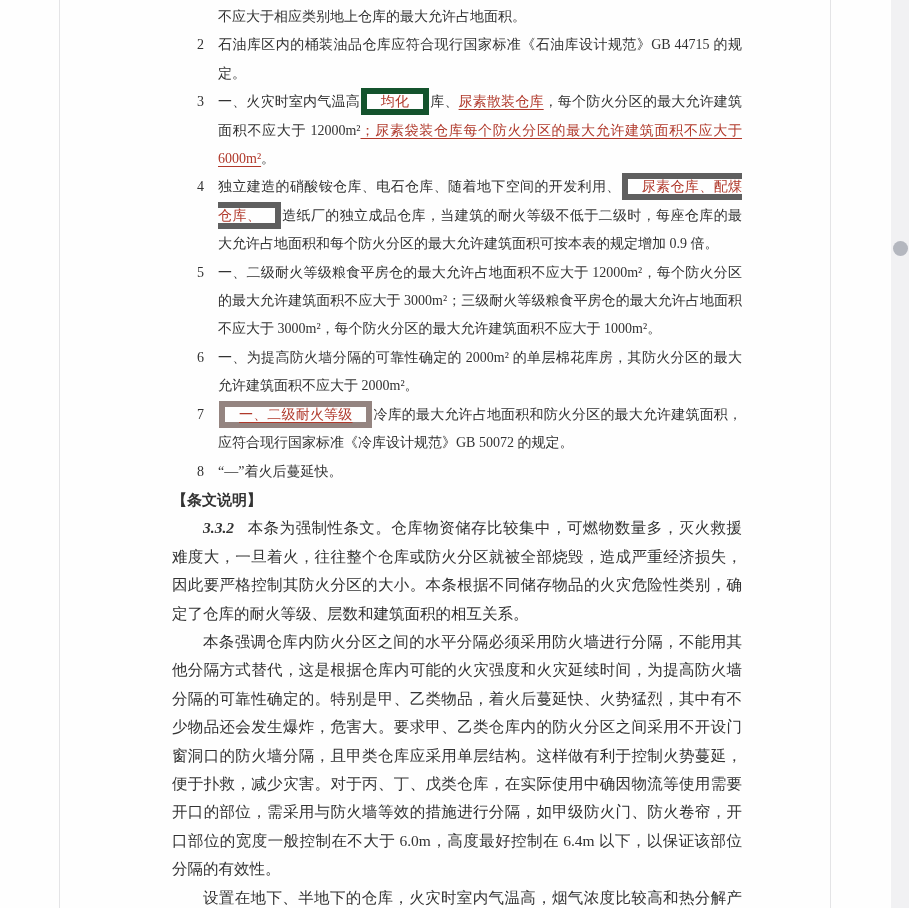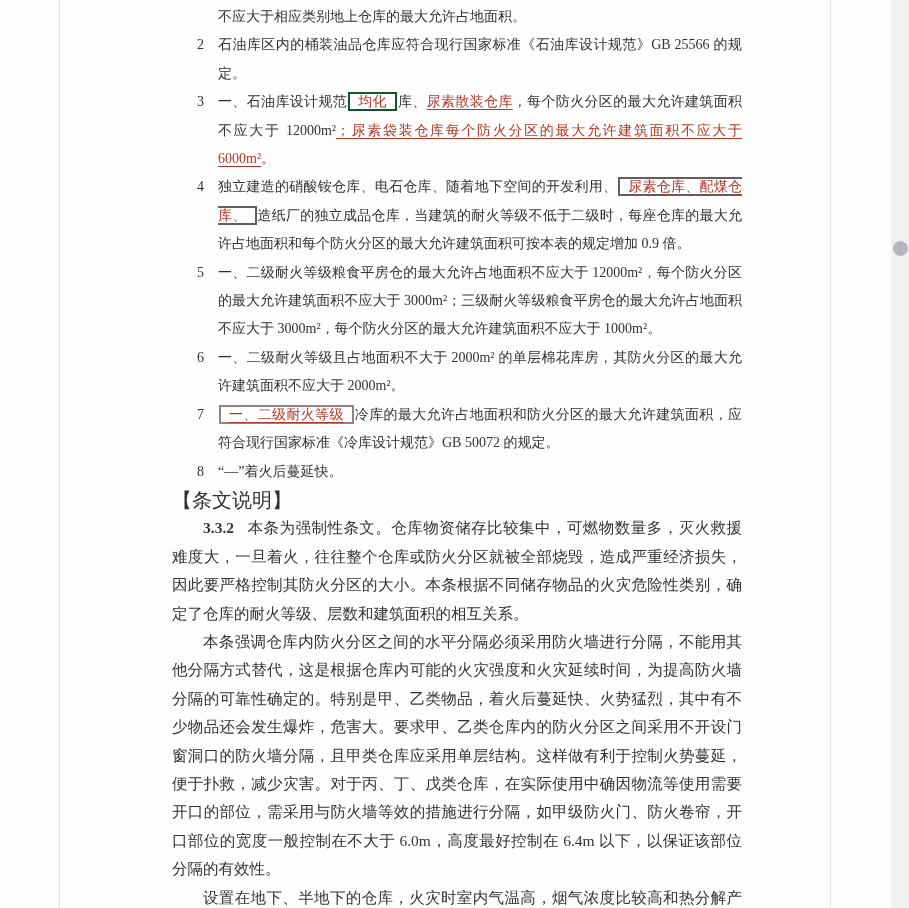--- a/index.html
+++ b/index.html
@@ -43,87 +43,87 @@
   .red   { color: #b0392b; }
   .u-red {
     color: #b0392b;
     text-decoration: underline;
     text-decoration-color: #b0392b;
     text-decoration-thickness: 1px;
     text-underline-offset: 3px;
     margin-top: 36px;
   }
   .boxed {
-    border: 2px solid #14532d;
-    padding: 0 8px;
+    border: 6px solid #14532d;
+    padding: 0 14px;
     margin: 0 1px;
   }
   .boxed-dark { border-color: #5f5f5f; }
   .boxed-soft { border-color: #948480; margin-top: 8px; }
 
   
   .explain {
     width: 570px;
     font-size: 15.5px;
     line-height: 28.4px;
   }
   .explain-heading {
-    font-weight: normal;
-    font-size: 20px;
+    font-weight: bold;
+    font-size: 15px;
     line-height: 28.4px;
   }
   .explain p {
     margin: 0;
     text-align: justify;
     text-indent: 2em;
   }
-  .clause-num { font-weight: bold; margin-right: 0.85em; }
+  .clause-num { font-weight: bold; margin-right: 0.85em; font-style: italic; }
 </style>
 </head>
 <body>
 
 <div class="vline vline-left"></div>
 <div class="vline vline-right"></div>
 
 <main class="content">
 
   <section class="notes">
 
     <div class="note-row">
       <span class="note-num"></span>
       <span class="note-body">不应大于相应类别地上仓库的最大允许占地面积。</span>
     </div>
 
     <div class="note-row">
       <span class="note-num">2</span>
-      <span class="note-body">石油库区内的桶装油品仓库应符合现行国家标准《石油库设计规范》GB 25566 的规定。</span>
+      <span class="note-body">石油库区内的桶装油品仓库应符合现行国家标准《石油库设计规范》GB 44715 的规定。</span>
     </div>
 
     <div class="note-row">
       <span class="note-num">3</span>
       <span class="note-body">
-        <span>一、石油库设计规范</span><span class="red boxed">均化</span><span>库、</span><span class="u-red">尿素散装仓库</span><span>，每个防火分区的最大允许建筑面积不应大于 12000m²</span><span class="u-red">；尿素袋装仓库每个防火分区的最大允许建筑面积不应大于 6000m²</span><span>。</span>
+        <span>一、火灾时室内气温高</span><span class="red boxed">均化</span><span>库、</span><span class="u-red">尿素散装仓库</span><span>，每个防火分区的最大允许建筑面积不应大于 12000m²</span><span class="u-red">；尿素袋装仓库每个防火分区的最大允许建筑面积不应大于 6000m²</span><span>。</span>
       </span>
     </div>
 
     <div class="note-row">
       <span class="note-num">4</span>
       <span class="note-body">
         <span>独立建造的硝酸铵仓库、电石仓库、随着地下空间的开发利用、</span><span class="red boxed boxed-dark">尿素仓库、配煤仓库、</span><span>造纸厂的独立成品仓库，当建筑的耐火等级不低于二级时，每座仓库的最大允许占地面积和每个防火分区的最大允许建筑面积可按本表的规定增加 0.9 倍。</span>
       </span>
     </div>
 
     <div class="note-row">
       <span class="note-num">5</span>
       <span class="note-body">一、二级耐火等级粮食平房仓的最大允许占地面积不应大于 12000m²，每个防火分区的最大允许建筑面积不应大于 3000m²；三级耐火等级粮食平房仓的最大允许占地面积不应大于 3000m²，每个防火分区的最大允许建筑面积不应大于 1000m²。</span>
     </div>
 
     <div class="note-row">
       <span class="note-num">6</span>
-      <span class="note-body">一、二级耐火等级且占地面积不大于 2000m² 的单层棉花库房，其防火分区的最大允许建筑面积不应大于 2000m²。</span>
+      <span class="note-body">一、为提高防火墙分隔的可靠性确定的 2000m² 的单层棉花库房，其防火分区的最大允许建筑面积不应大于 2000m²。</span>
     </div>
 
     <div class="note-row">
       <span class="note-num">7</span>
       <span class="note-body">
         <span class="u-red boxed boxed-soft">一、二级耐火等级</span><span>冷库的最大允许占地面积和防火分区的最大允许建筑面积，应符合现行国家标准《冷库设计规范》GB 50072 的规定。</span>
       </span>
     </div>
 
     <div class="note-row">

